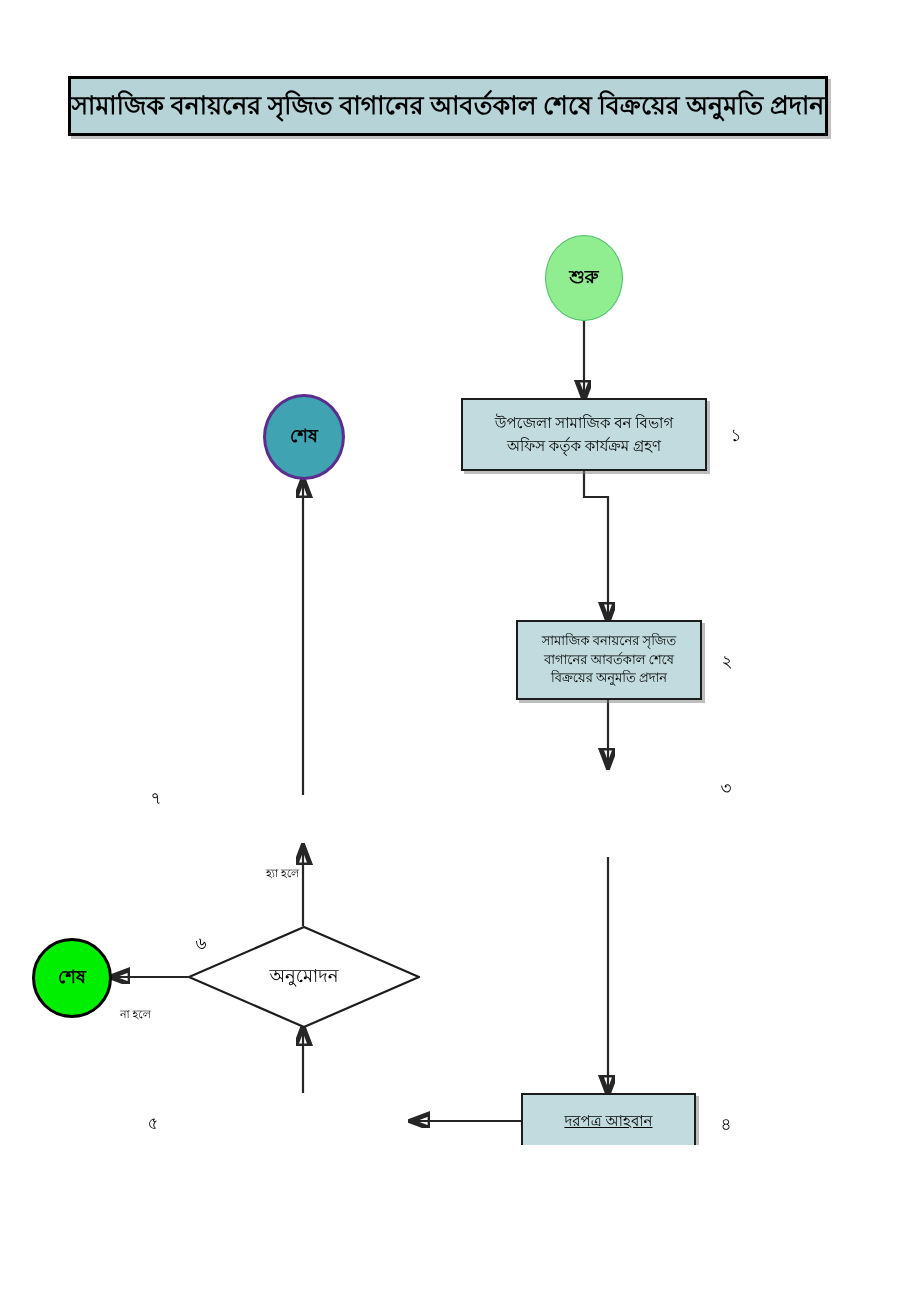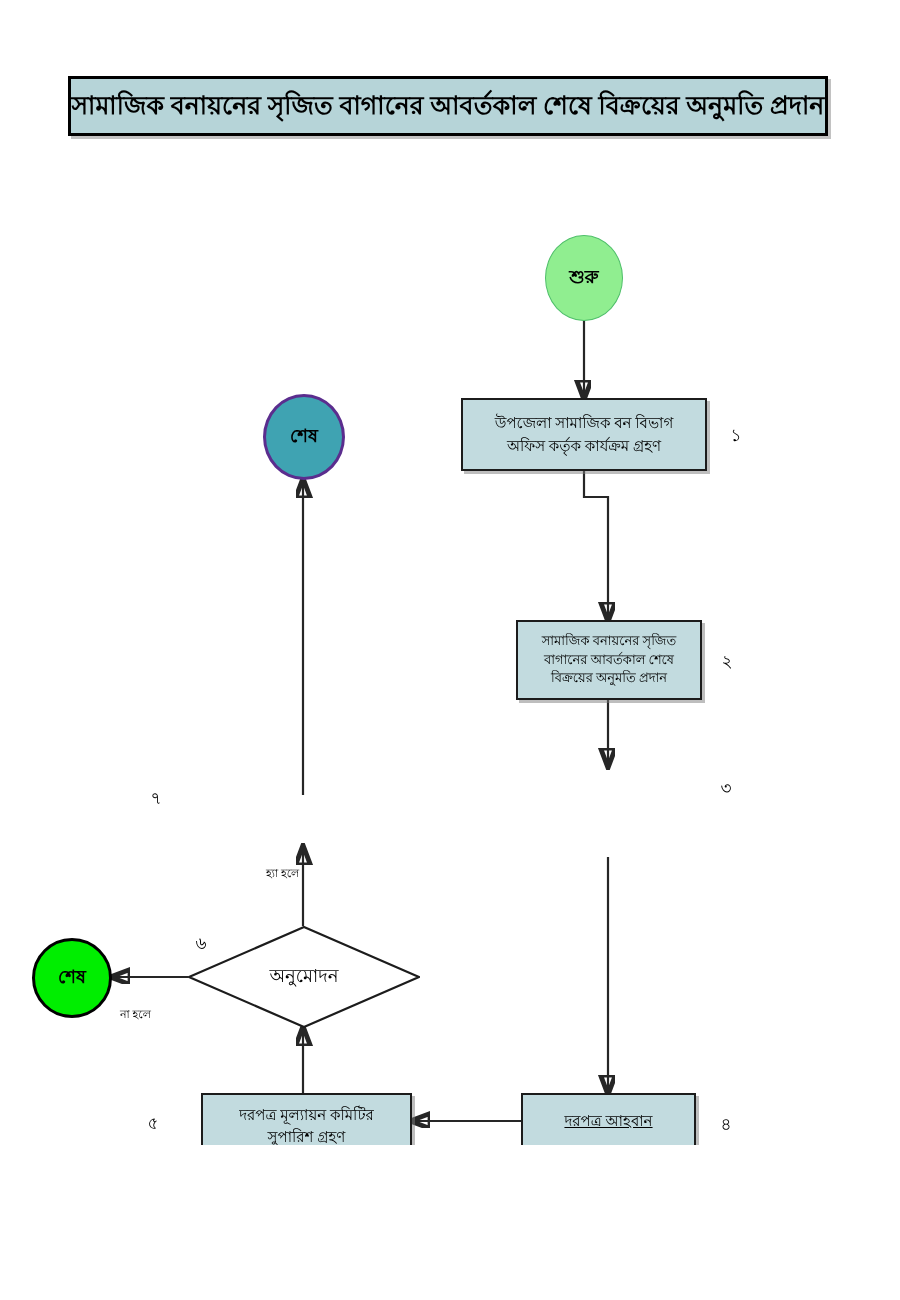--- a/index.html
+++ b/index.html
@@ -190,24 +190,20 @@
   </div>
   <div class="step-num" style="left:714px; top:648px;">২</div>
 
   <div class="step-num" style="left:713px; top:775px;">৩</div>
 
   <div class="node-box" style="left:521px; top:1093px; width:175px; height:57px;text-decoration:underline;">
     <span class="node-text">দরপত্র আহবান</span>
   </div>
   <div class="step-num" style="left:713px; top:1111px;">৪</div>
 
-  <div class="node-box" style="left:201px; top:1093px; width:211px; height:66px;">
-    <span class="node-text">দরপত্র মূল্যায়ন কমিটির
-সুপারিশ গ্রহণ</span>
-  </div>
   <div class="step-num" style="left:140px; top:1110px;">৫</div>
 
   <div class="node-diamond" style="left:188px; top:926px; width:232px; height:102px;align-items:center;">
     <svg width="232" height="102" viewBox="0 0 232 102">
       <polygon points="116,1 231,51 116,101 1,51" fill="#ffffff" stroke="#1c1c1c" stroke-width="2.2"></polygon>
     </svg>
     <span class="node-text">অনুমোদন</span>
   </div>
   <div class="step-num" style="left:188px; top:930px;">৬</div>
 

